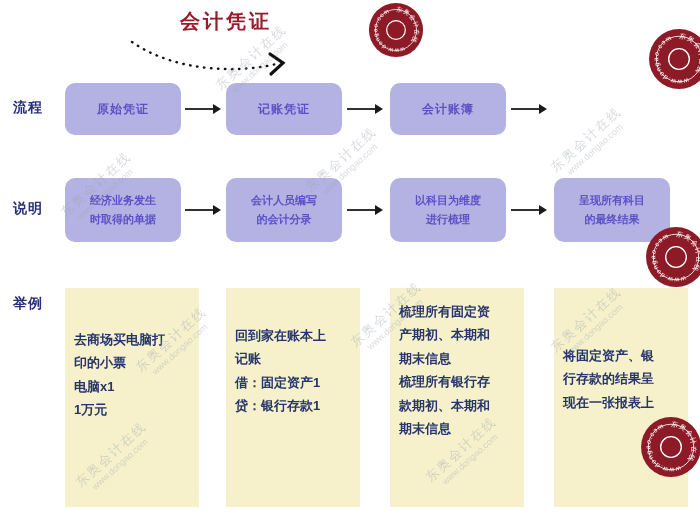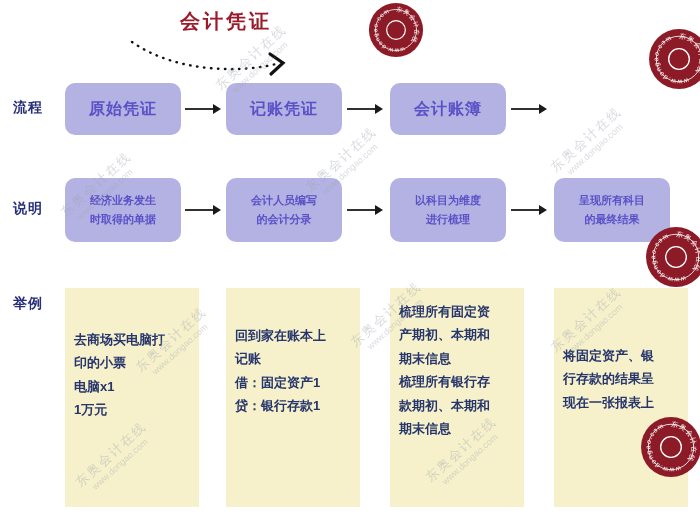--- a/index.html
+++ b/index.html
@@ -4,21 +4,21 @@
 <style>
   html,body{margin:0;padding:0;background:#fff;}
   .canvas{position:relative;width:700px;height:507px;background:#ffffff;overflow:hidden;
           font-family:"Liberation Sans","DejaVu Sans",sans-serif;}
   .title{position:absolute;left:180px;top:8px;font-size:20px;font-weight:bold;
          color:#9a1b2a;letter-spacing:3px;}
   .row-label{position:absolute;left:13px;font-size:14px;font-weight:bold;
          color:#272f7a;letter-spacing:1px;}
   .pbox{position:absolute;width:116px;height:52px;top:83px;background:#b4b2e2;
         border-radius:10px;display:flex;align-items:center;justify-content:center;
-        color:#5a50c8;font-weight:bold;font-size:16px;letter-spacing:1px;}
+        color:#5a50c8;font-weight:bold;font-size:12px;letter-spacing:1px;}
   .ebox{position:absolute;width:116px;height:64px;top:178px;background:#b4b2e2;
         border-radius:10px;display:flex;align-items:center;justify-content:center;
         text-align:center;color:#5a50c8;font-weight:bold;font-size:11px;
         line-height:1.7;white-space:pre-line;}
   .xbox{position:absolute;top:288px;width:116px;background:#f6f1cb;color:#26356b;
         font-weight:bold;font-size:13px;line-height:1.8;white-space:pre-line;
         padding:10px 9px;}
   .arrow{position:absolute;}
   .arc{position:absolute;left:120px;top:34px;}
   .wm{position:absolute;color:#99a0ae;opacity:.38;transform:rotate(-42deg);

